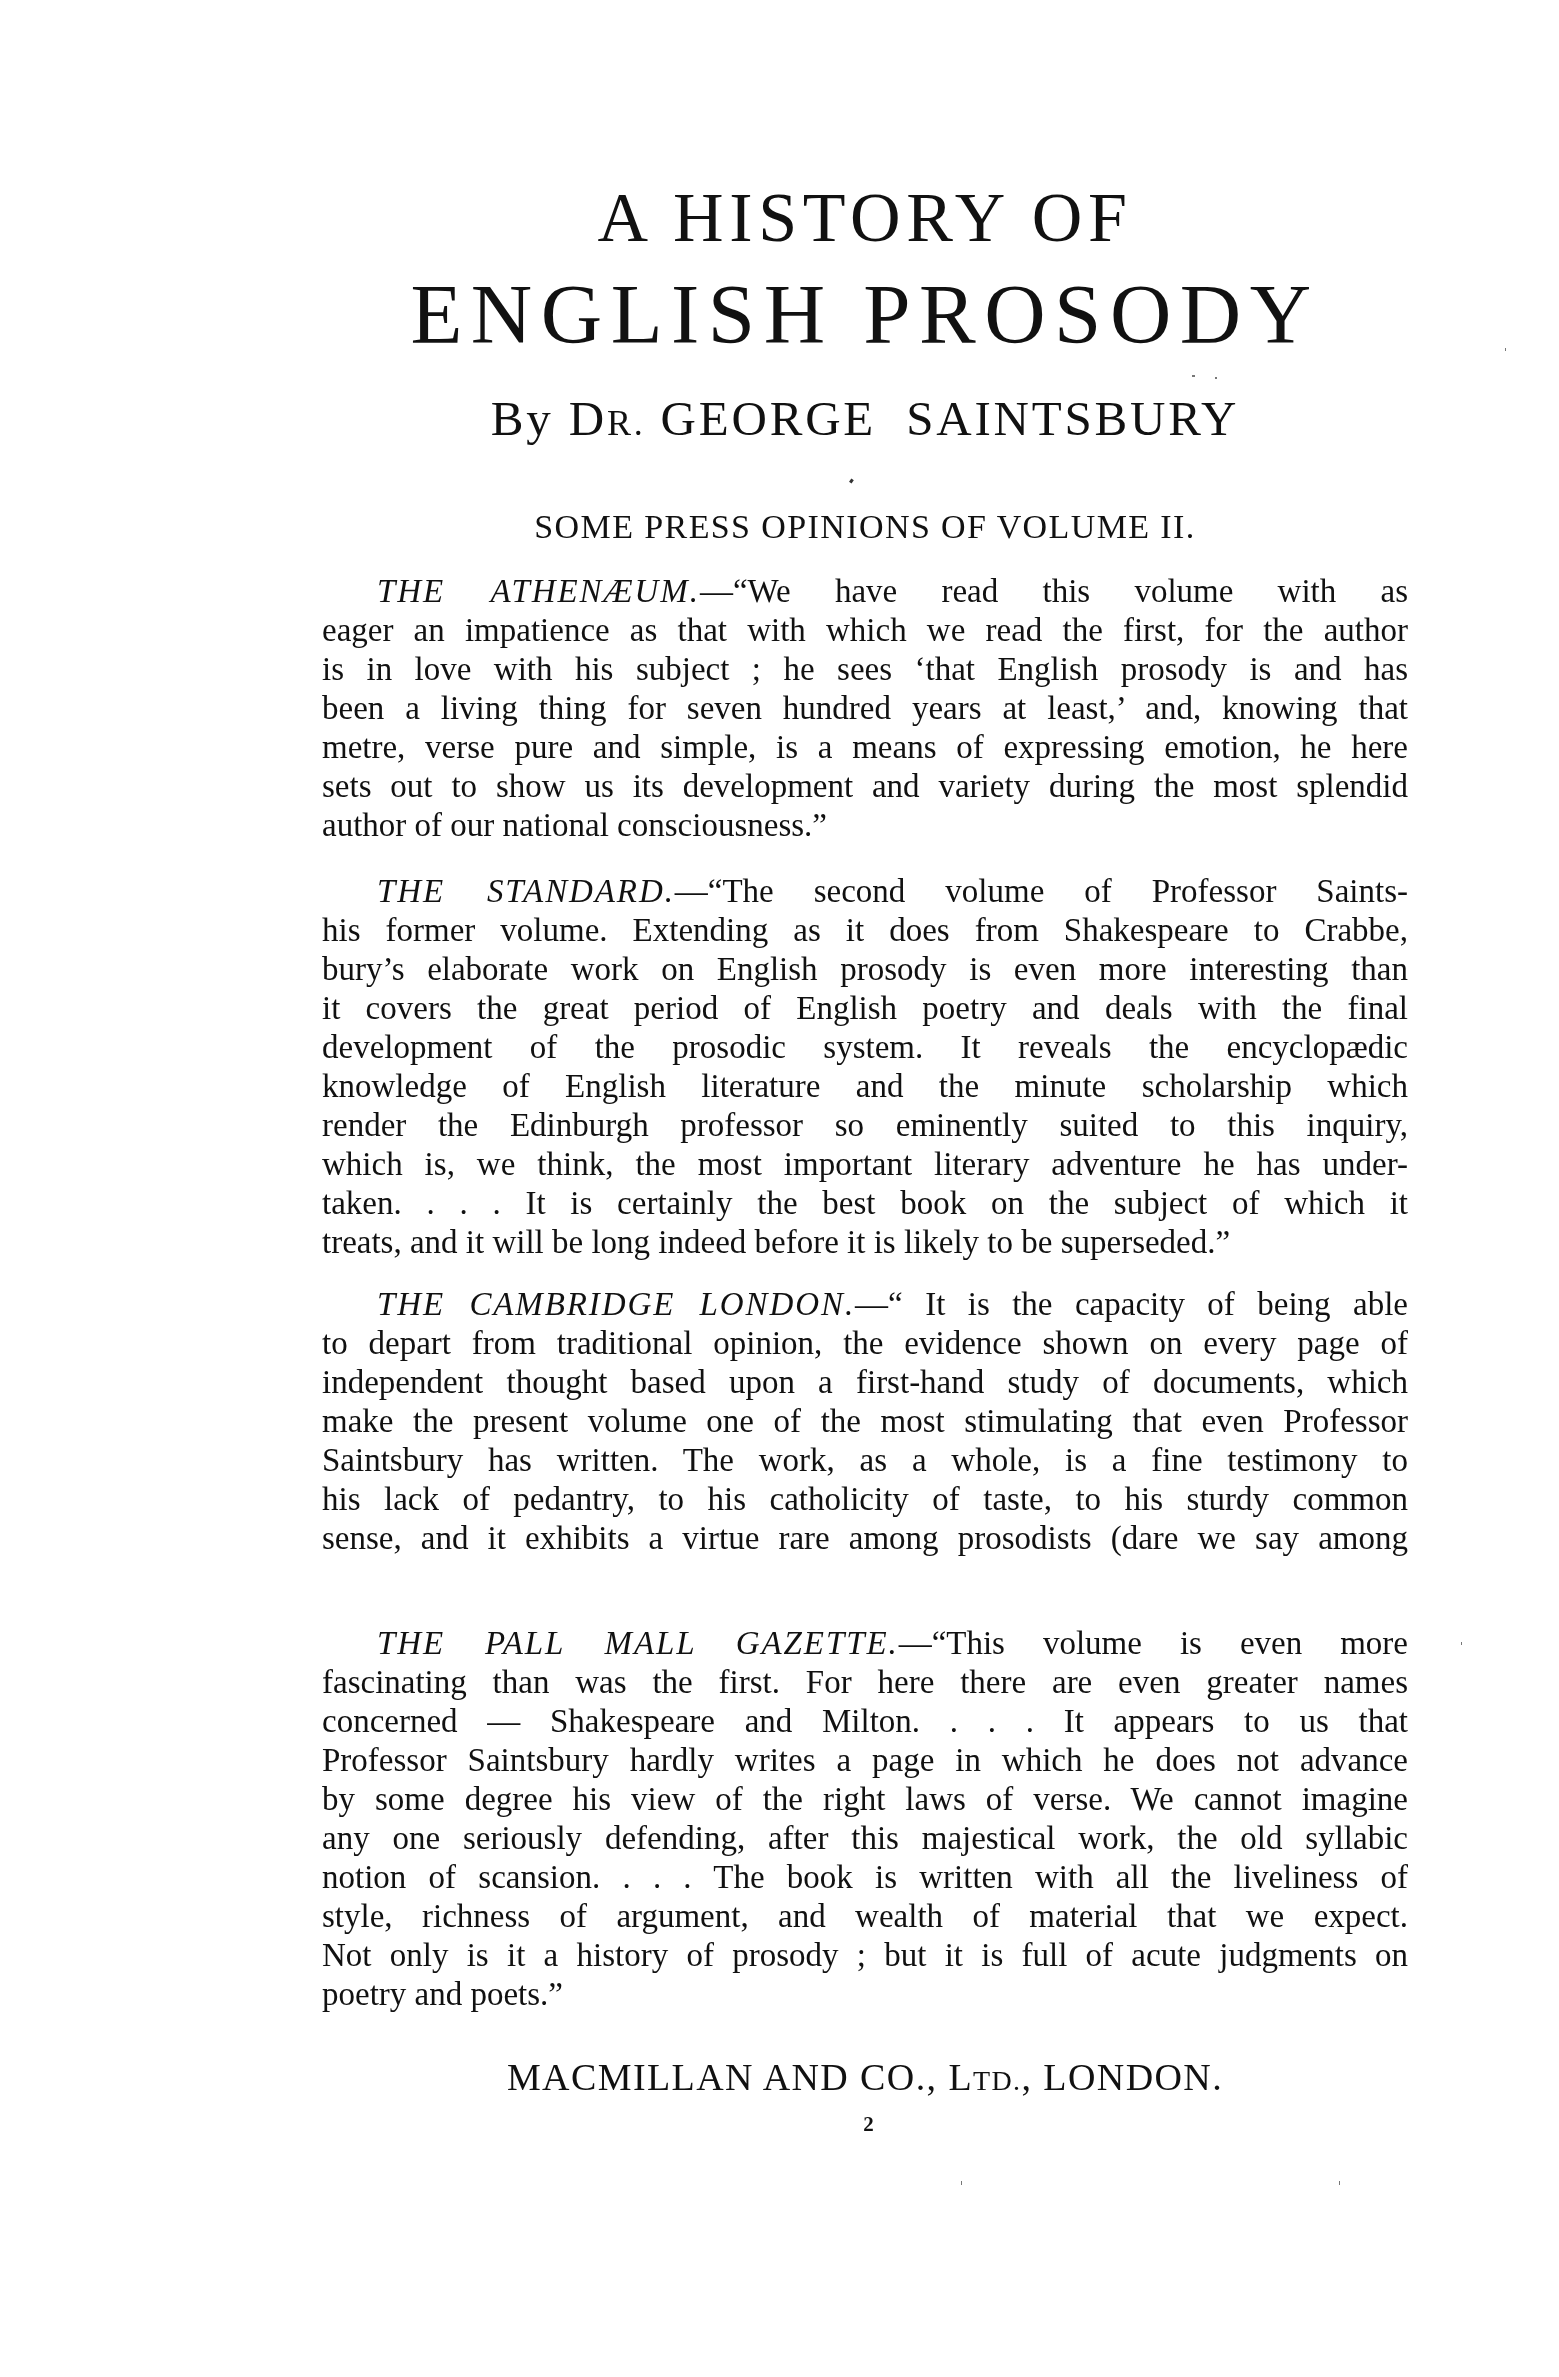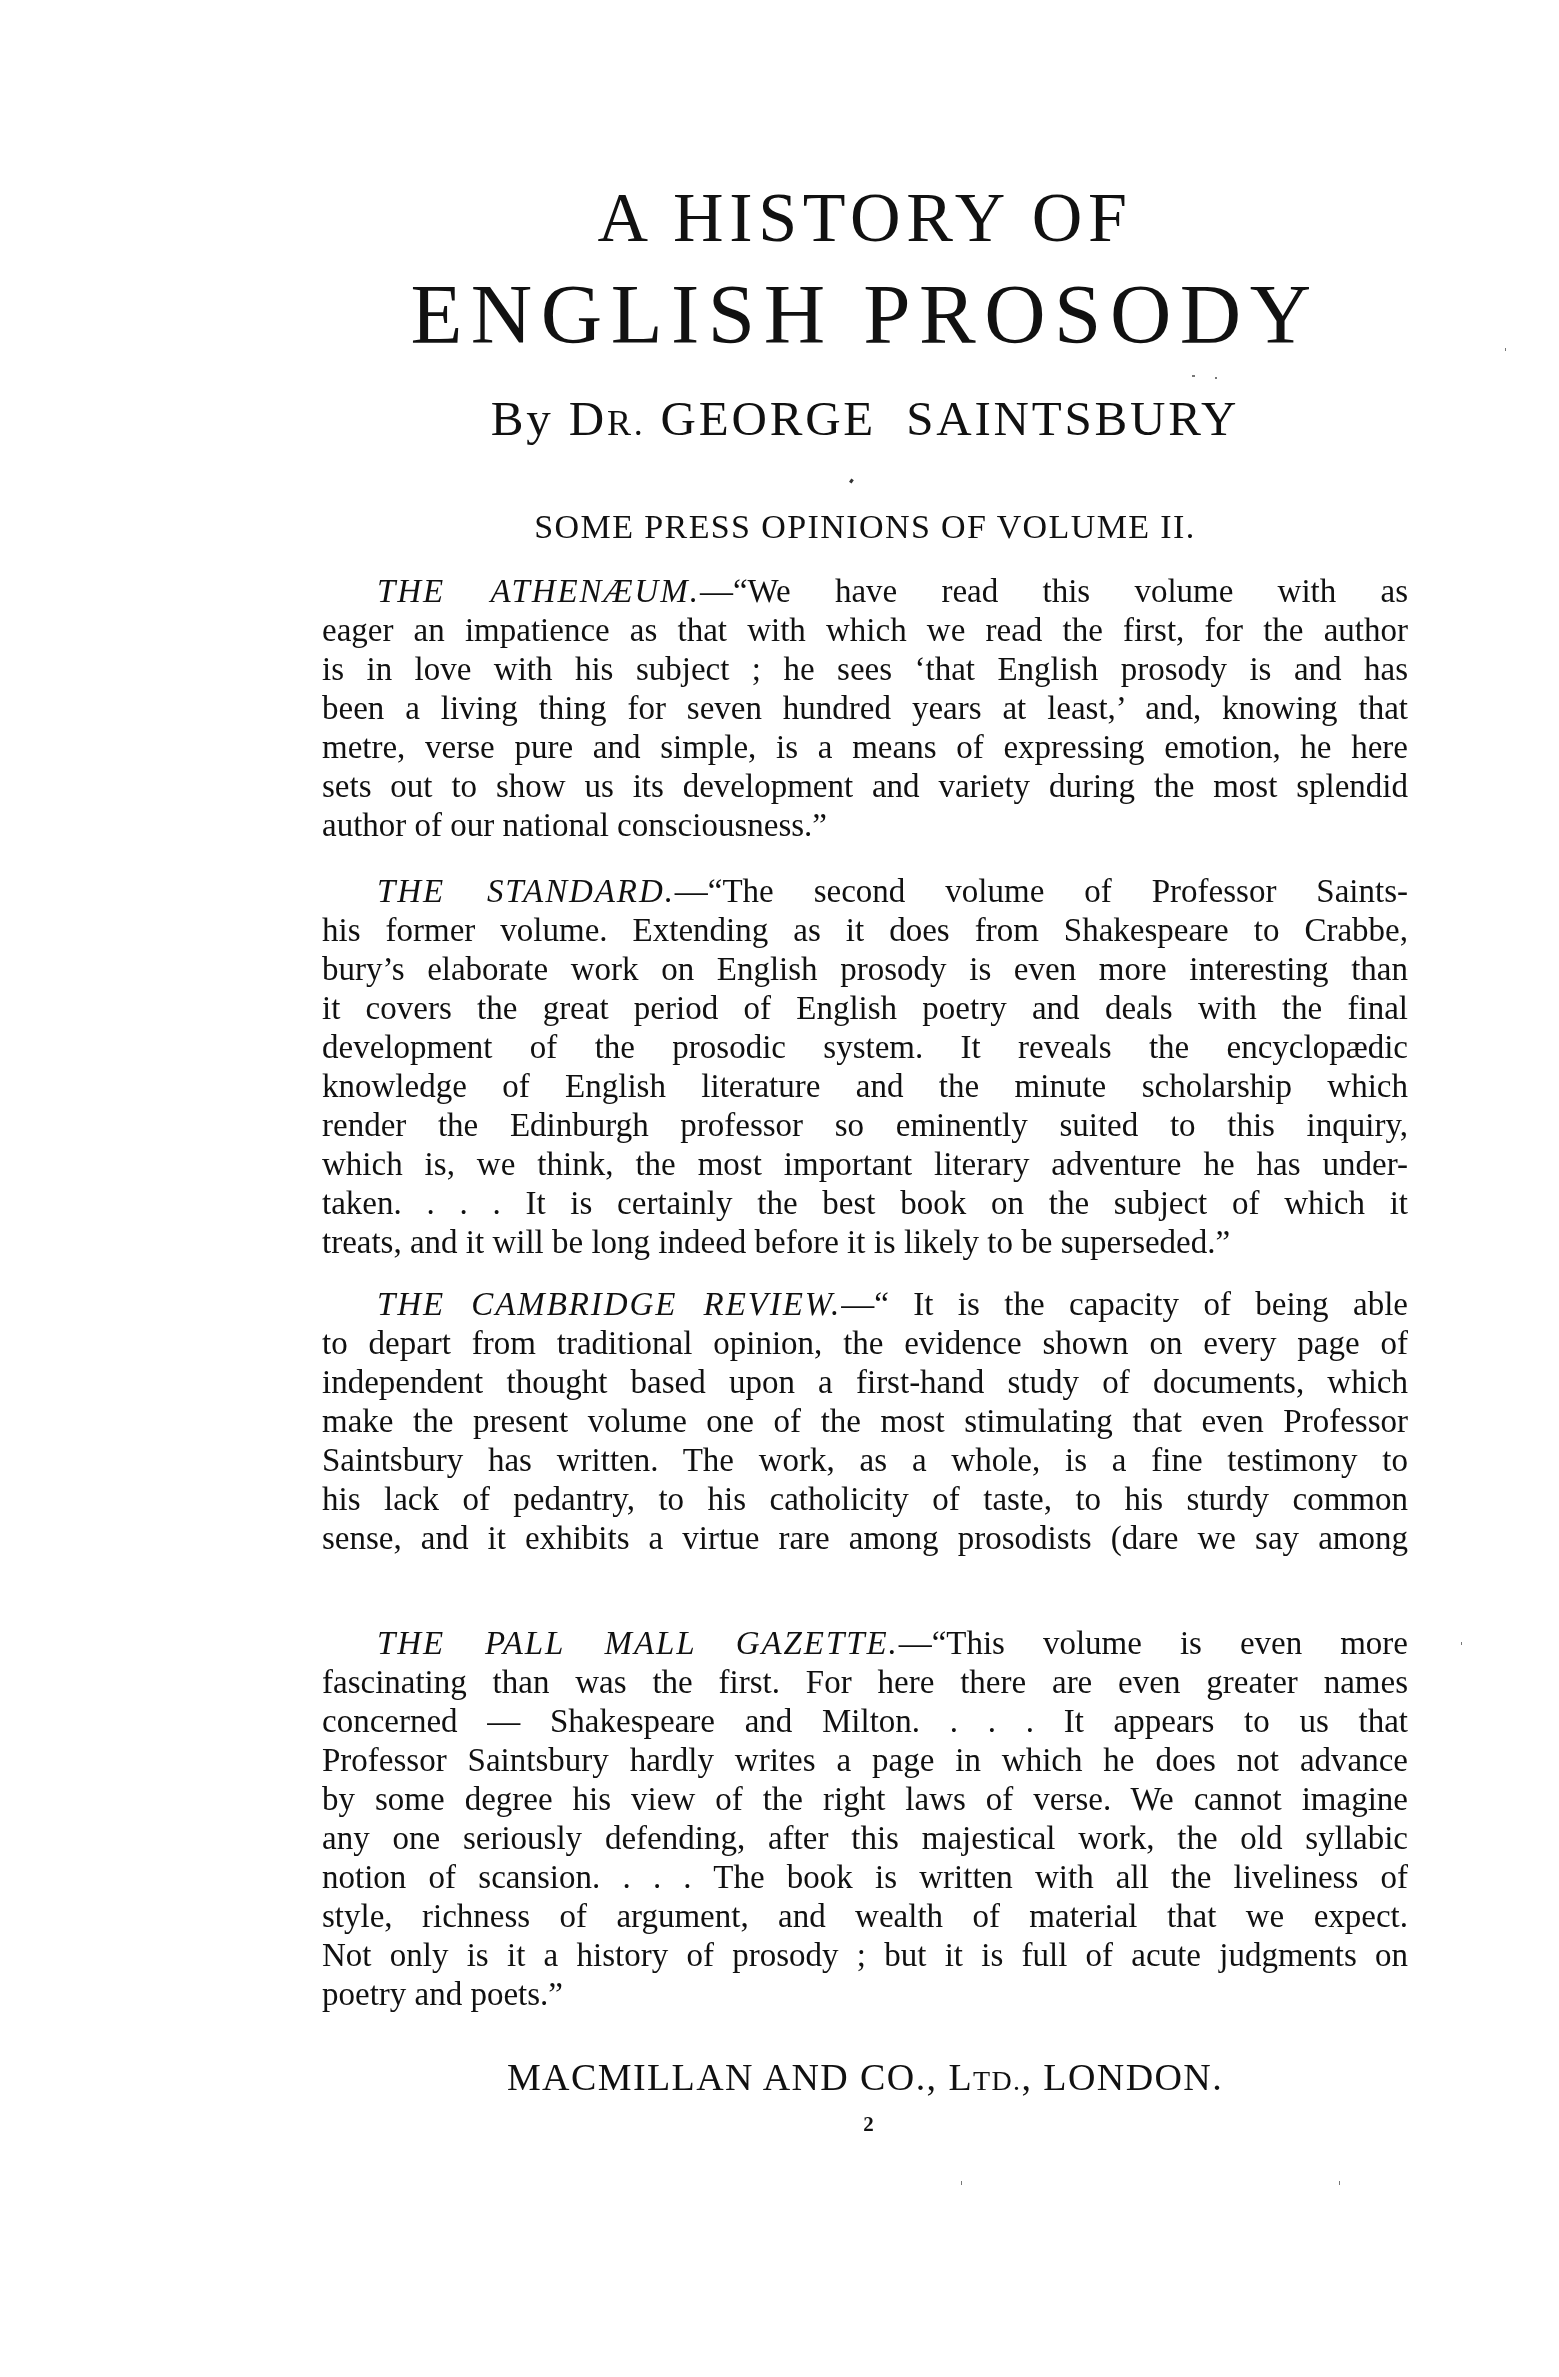--- a/index.html
+++ b/index.html
@@ -151,21 +151,21 @@
       <span class="line">knowledge of English literature and the minute scholarship which</span>
       <span class="line">render the Edinburgh professor so eminently suited to this inquiry,</span>
       <span class="line">which is, we think, the most important literary adventure he has under-</span>
       <span class="line">taken. . . . It is certainly the best book on the subject of which it</span>
       <span class="line last">treats, and it will be long indeed before it is likely to be superseded.”</span>
     </div>
   </div>
 
   <div class="body-block" style="top:1285px;">
     <div class="para">
-      <span class="line first"><span class="source">THE CAMBRIDGE REVIEW.</span><span>—“ It is the capacity of being able</span></span>
+      <span class="line first"><span class="source">THE CAMBRIDGE LONDON.</span><span>—“ It is the capacity of being able</span></span>
       <span class="line">to depart from traditional opinion, the evidence shown on every page of</span>
       <span class="line">independent thought based upon a first-hand study of documents, which</span>
       <span class="line">make the present volume one of the most stimulating that even Professor</span>
       <span class="line">Saintsbury has written.  The work, as a whole, is a fine testimony to</span>
       <span class="line">his lack of pedantry, to his catholicity of taste, to his sturdy common</span>
       <span class="line">sense, and it exhibits a virtue rare among prosodists (dare we say among</span>
     </div>
   </div>
 
   <div class="body-block" style="top:1624px;">

